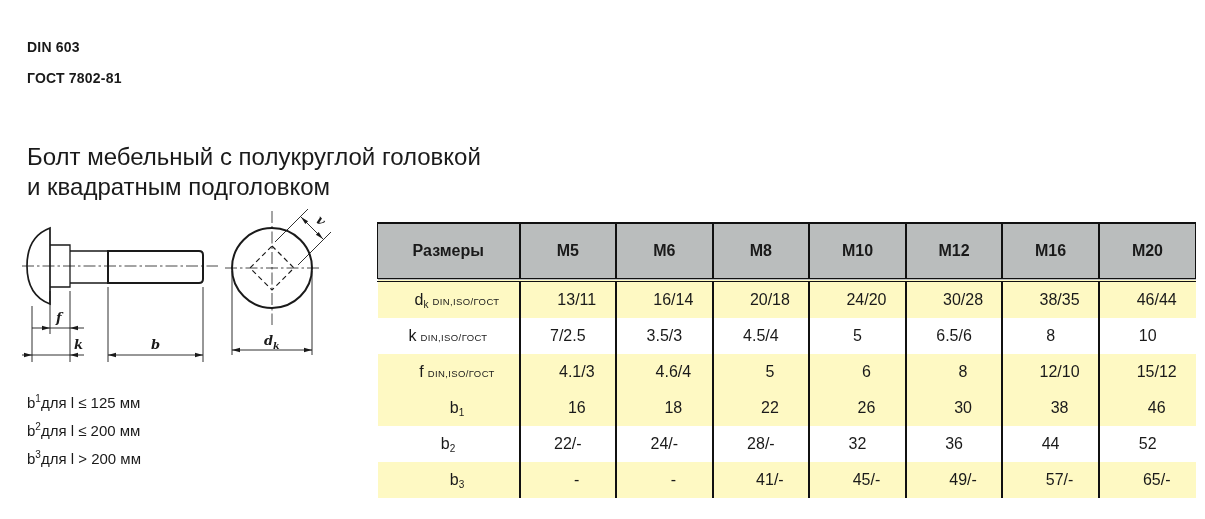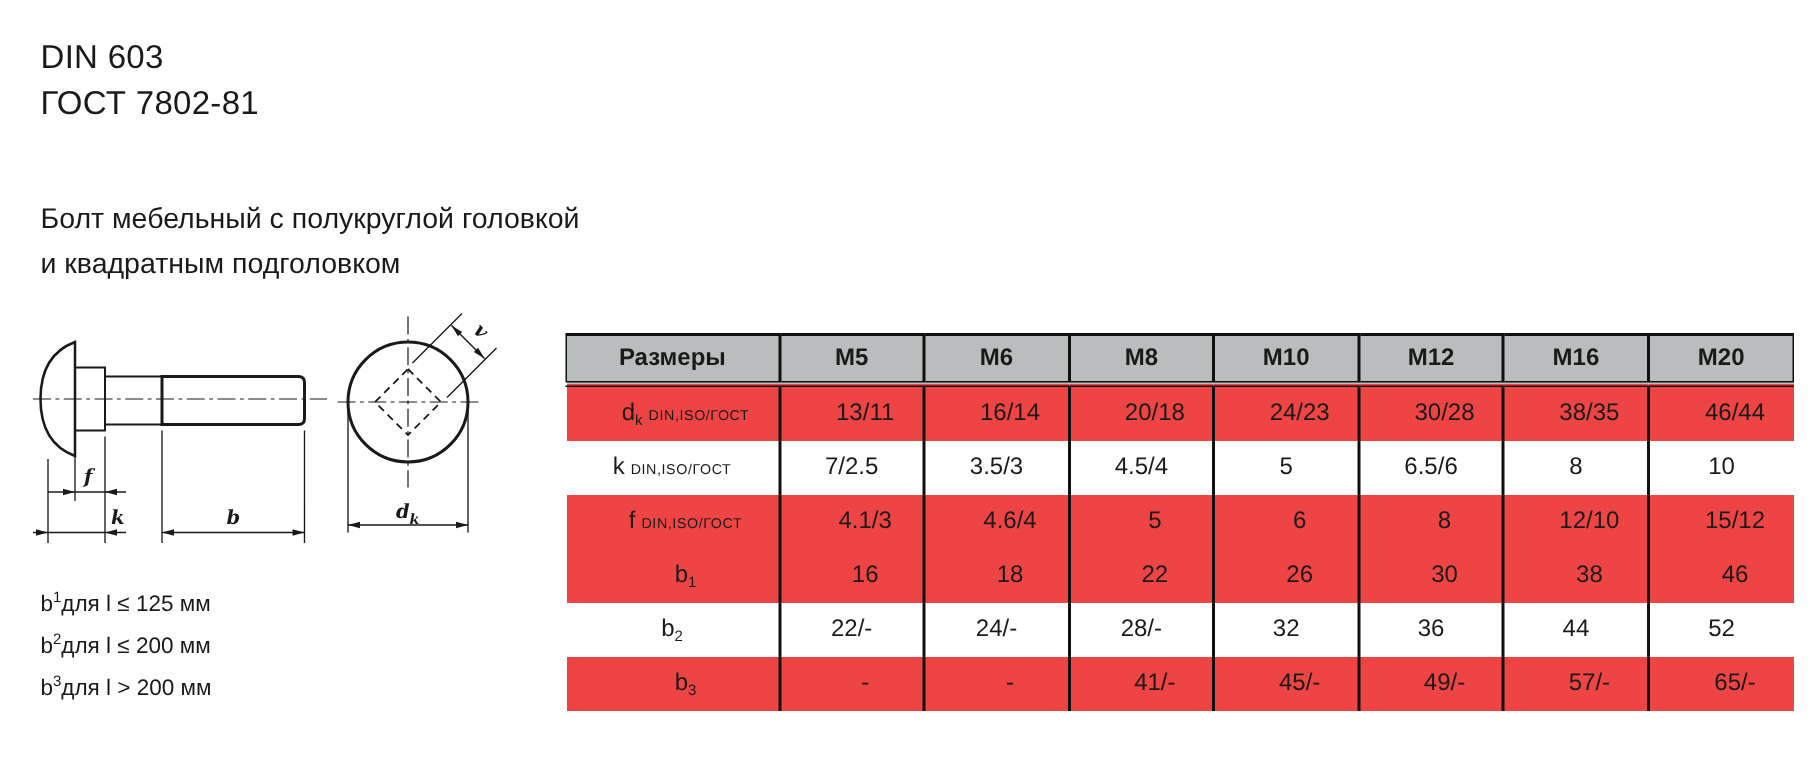--- a/index.html
+++ b/index.html
@@ -3,24 +3,24 @@
 <meta charset="utf-8">
 <style>
   html,body { margin:0; padding:0; }
   body {
     width:1205px; height:519px; position:relative; overflow:hidden;
     background:#ffffff; color:#1a1a1a;
     font-family:"Liberation Sans", sans-serif;
   }
 
   
-  .standards { position:absolute; left:27px; top:22px;
-    font-size:22px; font-weight:normal; line-height:31px; letter-spacing:.2px; }
-  .description { position:absolute; left:27px; top:132px;
-    font-size:19px; line-height:30px; }
+  .standards { position:absolute; left:27px; top:32px;
+    font-size:14px; font-weight:bold; line-height:31px; letter-spacing:.2px; }
+  .description { position:absolute; left:27px; top:142px;
+    font-size:24px; line-height:30px; }
   .footnotes { position:absolute; left:27px; top:387px;
     font-size:15px; line-height:24px; }
   .footnotes sup { font-size:10px; }
   .fn-text { margin-left:0; }
 
   
   .drawing { position:absolute; left:20px; top:203px; }
   .drawing .cl   { stroke-width:.8;  stroke-dasharray:12 3 2.5 3; }
   .drawing .thin { stroke-width:.9; }
   .drawing .mid  { stroke-width:1.3; }
@@ -30,34 +30,34 @@
   .drawing text { fill:#1a1a1a; stroke:none;
     font-family:"DejaVu Serif", serif; font-style:italic; font-weight:bold; font-size:13px; }
   .drawing text.sub { font-size:9.5px; }
   .drawing polygon { fill:#1a1a1a; stroke:none; }
 
   
   table.spec { position:absolute; left:377px; top:222px; width:819px;
     border-collapse:collapse; table-layout:fixed; }
   table.spec col.c-label { width:142px; }
   table.spec th {
-    background:#babdbd; height:30px; padding:0;
+    background:#babdbd; height:30px; padding:12px;
     font-size:16px; font-weight:bold; text-align:center;
     border-top:2px solid #111; border-bottom:4px double #111;
     border-left:2px solid #111; border-right:2px solid #111;
   }
   table.spec th:first-child { border-left-width:1px; }
   table.spec th:last-child  { border-right-width:1px; }
   table.spec td {
     height:36px; padding:0; text-align:center; font-size:16px;
     border-left:2px solid #f97316; border-right:2px solid #111;
   }
   table.spec tbody td:first-child { border-left:none; }
   table.spec tbody td:last-child  { border-right:none; }
-  table.spec tr.shaded td { background:#ef4444;padding-left:18px; }
+  table.spec tr.shaded td { background:#fef9c3;padding-left:18px; }
   td.rowlabel .lmain { font-size:16px; }
   td.rowlabel .lsub  { font-size:10px; position:relative; top:3px; }
   td.rowlabel .lsuffix { font-size:9.5px; margin-left:4px; letter-spacing:.4px; }
 </style>
 </head>
 <body>
 
 <main>
 
   <section class="standards">
@@ -153,21 +153,21 @@
         <th>M16</th>
         <th>M20</th>
       </tr>
     </thead>
     <tbody>
         <tr class="shaded">
           <td class="rowlabel"><span class="lmain">d</span><span class="lsub">k</span><span class="lsuffix">DIN,ISO/ГОСТ</span></td>
           <td>13/11</td>
           <td>16/14</td>
           <td>20/18</td>
-          <td>24/23</td>
+          <td>24/20</td>
           <td>30/28</td>
           <td>38/35</td>
           <td>46/44</td>
         </tr>
         <tr>
           <td class="rowlabel"><span class="lmain">k</span><span class="lsuffix">DIN,ISO/ГОСТ</span></td>
           <td>7/2.5</td>
           <td>3.5/3</td>
           <td>4.5/4</td>
           <td>5</td>

